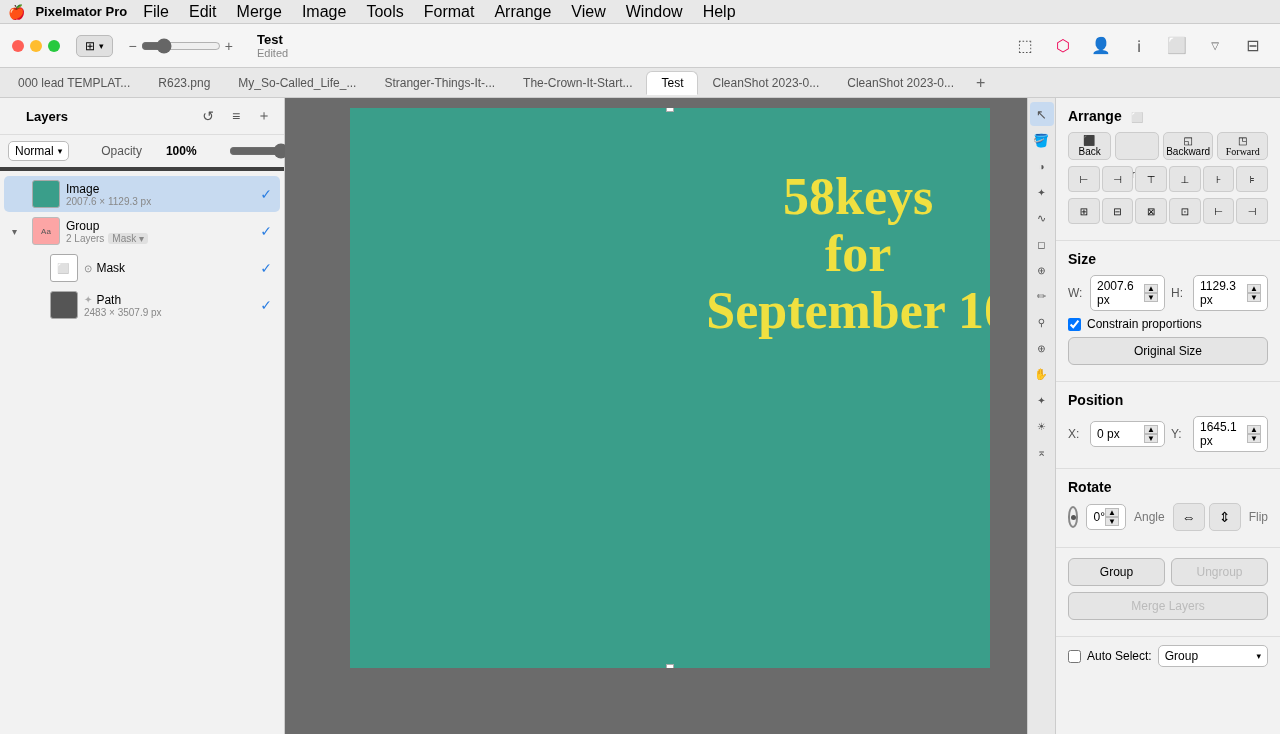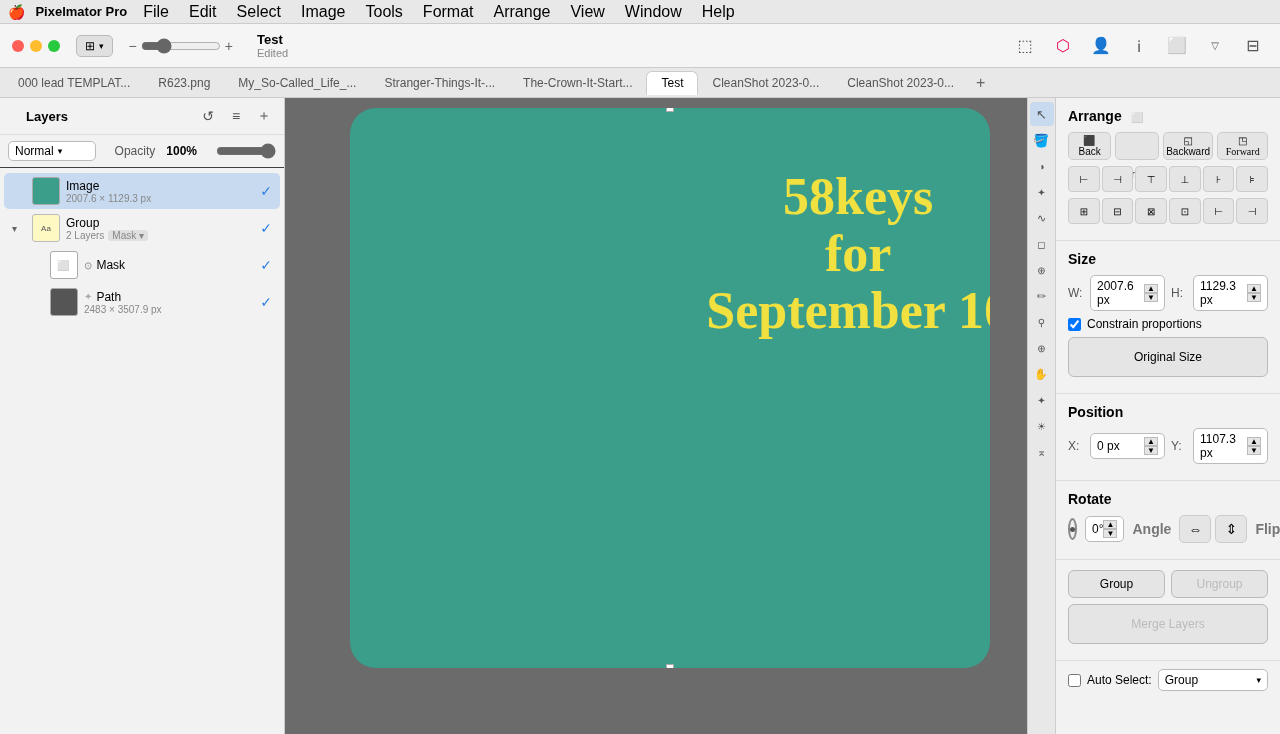--- a/index.html
+++ b/index.html
@@ -39,21 +39,21 @@
     #main { display: flex; height: calc(734px - 24px - 44px - 30px); }
 
     
     #layers-panel { width: 285px; background: #f2f2f2; border-right: 1px solid #ccc; display: flex; flex-direction: column; flex-shrink: 0; }
     #layers-header { display: flex; align-items: center; padding: 8px 10px; border-bottom: 1px solid #ddd; }
     #layers-title { font-weight: 600; font-size: 13px; flex: 1; padding-left: 16px; }
     .layers-header-icons { display: flex; gap: 8px; }
     .header-icon { font-size: 14px; cursor: pointer; color: #555; width: 20px; height: 20px; display: flex; align-items: center; justify-content: center; }
 
     
-    #layers-controls { display: flex; align-items: center; padding: 6px 8px; gap: 11px; border-bottom: 1px solid #404040; }
+    #layers-controls { display: flex; align-items: center; padding: 6px 8px; gap: 24px; border-bottom: 4px solid #404040; }
     .blend-select { border: 1px solid #bbb; border-radius: 5px; background: #fff; padding: 2px 6px; font-size: 12px; cursor: pointer; display: flex; align-items: center; gap: 4px; width: 100px; }
     .opacity-label { font-size: 12px; color: #555; margin-left: 8px; }
     .opacity-value { font-size: 12px; font-weight: 600; margin-left: auto; margin-right: 4px; }
 
     
     #layers-list { flex: 1; overflow-y: auto; padding: 4px 0; }
     .layer-item { display: flex; align-items: center; padding: 4px 8px; gap: 6px; cursor: pointer; border-radius: 5px; margin: 1px 4px; }
     .layer-item.selected { background: #c7daf0; }
     .layer-expand { width: 14px; font-size: 10px; color: #666; cursor: pointer; }
     .layer-thumb { width: 28px; height: 28px; border: 1px solid #aaa; border-radius: 3px; object-fit: cover; flex-shrink: 0; background: #ccc; display: flex; align-items: center; justify-content: center; font-size: 9px; color: #666; overflow: hidden; }
@@ -62,21 +62,21 @@
     .layer-info { flex: 1; min-width: 0; }
     .layer-name { font-size: 12px; font-weight: 500; white-space: nowrap; overflow: hidden; text-overflow: ellipsis; }
     .layer-sub { font-size: 10px; color: #888; display: flex; align-items: center; gap: 4px; }
     .layer-mask-badge { background: #e0e0e0; border-radius: 3px; padding: 0 4px; font-size: 10px; cursor: pointer; }
     .layer-vis-check { color: #2a7de1; font-size: 14px; }
     .layer-indent { margin-left: 22px; }
 
     
     #canvas-area { flex: 1; background: #888; position: relative; overflow: hidden; }
     .canvas-content { width: 100%; height: 100%; background: #6b6b6b; display: flex; align-items: center; justify-content: center; position: relative; }
-    .canvas-doc { width: 640px; height: 560px; background: #3a9e8a; position: absolute; top: 10px; left: 0; right: 0; margin: auto; overflow: hidden; border-radius: 26px; }
+    .canvas-doc { width: 640px; height: 560px; background: #3a9e8a; position: absolute; top: 10px; left: 0; right: 0; margin: auto; overflow: hidden; }
     .canvas-handle { position: absolute; width: 8px; height: 8px; background: white; border: 1px solid #aaa; }
     .canvas-handle.top-center { top: -4px; left: 50%; transform: translateX(-50%); }
     .canvas-handle.bottom-center { bottom: -4px; left: 50%; transform: translateX(-50%); }
     .canvas-text-overlay { position: absolute; top: 60px; right: -20px; font-family: 'Georgia', serif; font-weight: 900; color: #f0e040; font-size: 52px; line-height: 1.1; text-align: center; }
     .canvas-ruler-top { position: absolute; top: 0; left: 0; right: 0; height: 14px; background: #d0d0d0; border-bottom: 1px solid #bbb; }
     .canvas-ruler-left { position: absolute; top: 14px; left: 0; bottom: 0; width: 14px; background: #d0d0d0; border-right: 1px solid #bbb; }
 
     
     #right-panel { width: 225px; background: #f2f2f2; border-left: 1px solid #ccc; display: flex; flex-direction: column; overflow-y: auto; flex-shrink: 0; }
     .right-panel-section { padding: 10px 12px; border-bottom: 1px solid #ddd; }
@@ -90,27 +90,27 @@
     .input-row { display: flex; align-items: center; gap: 6px; margin-bottom: 6px; }
     .input-label { font-size: 12px; color: #555; width: 16px; }
     .input-field { flex: 1; border: 1px solid #bbb; border-radius: 5px; padding: 3px 6px; font-size: 12px; background: #fff; display: flex; align-items: center; justify-content: space-between; }
     .input-stepper { display: flex; flex-direction: column; gap: 0; }
     .stepper-btn { width: 14px; height: 9px; font-size: 8px; background: #e5e5e5; border: 1px solid #bbb; cursor: pointer; display: flex; align-items: center; justify-content: center; }
 
     .checkbox-row { display: flex; align-items: center; gap: 6px; margin-bottom: 6px; }
     .checkbox-row input[type=checkbox] { cursor: pointer; }
     .checkbox-label { font-size: 12px; }
 
-    .full-btn { width: 100%; padding: 12px; background: #e5e5e5; border: 1px solid #bbb; border-radius: 6px; font-size: 12px; cursor: pointer; text-align: center; margin-bottom: 6px; }
+    .full-btn { width: 100%; padding: 6px; background: #e5e5e5; border: 1px solid #bbb; border-radius: 6px; font-size: 12px; cursor: pointer; text-align: center; margin-bottom: 6px; }
 
     
     .rotate-row { display: flex; align-items: center; gap: 8px; margin-bottom: 6px; }
     .rotate-dial { width: 22px; height: 22px; border-radius: 50%; border: 2px solid #888; display: flex; align-items: center; justify-content: center; cursor: pointer; background: #f0f0f0; }
     .rotate-dot { width: 5px; height: 5px; background: #555; border-radius: 50%; }
-    .rotate-label { font-size: 14px; color: #777; font-weight: bold; }
+    .rotate-label { font-size: 12px; color: #777; }
     .flip-area { display: flex; gap: 4px; }
     .flip-btn { width: 32px; height: 28px; background: #e5e5e5; border: 1px solid #ccc; border-radius: 5px; display: flex; align-items: center; justify-content: center; cursor: pointer; font-size: 14px; }
 
     
     .two-col-row { display: flex; gap: 6px; margin-bottom: 6px; }
     .half-btn { flex: 1; padding: 6px; background: #e5e5e5; border: 1px solid #bbb; border-radius: 6px; font-size: 12px; cursor: pointer; text-align: center; }
     .half-btn.dimmed { color: #bbb; cursor: default; }
 
     
     .auto-select-row { display: flex; align-items: center; gap: 6px; padding: 8px 12px; }
@@ -127,21 +127,21 @@
     .align-btn { height: 26px; background: #e5e5e5; border: 1px solid #ccc; border-radius: 4px; display: flex; align-items: center; justify-content: center; cursor: pointer; font-size: 10px; }
   </style>
 </head>
 <body>
 
 <div id="menubar">
   <span class="apple-logo">🍎</span>
   <span class="app-name">Pixelmator Pro</span>
   <span class="menu-item">File</span>
   <span class="menu-item">Edit</span>
-  <span class="menu-item">Select</span>
+  <span class="menu-item">Merge</span>
   <span class="menu-item">Image</span>
   <span class="menu-item">Tools</span>
   <span class="menu-item">Format</span>
   <span class="menu-item">Arrange</span>
   <span class="menu-item">View</span>
   <span class="menu-item">Window</span>
   <span class="menu-item">Help</span>
 </div>
 
 <div id="toolbar">
@@ -217,21 +217,21 @@
         <div class="layer-thumb layer-thumb-teal"></div>
         <div class="layer-info">
           <div class="layer-name">Image</div>
           <div class="layer-sub">2007.6 × 1129.3 px</div>
         </div>
         <span class="layer-vis-check">✓</span>
       </div>
 
       <div class="layer-item">
         <div class="layer-expand" style="font-size:10px;">▾</div>
-        <div class="layer-thumb layer-thumb-white" style="font-size:9px;background:#fef9c3;color:#555;border:1px solid #bbb;">
+        <div class="layer-thumb layer-thumb-white" style="font-size:9px;background:#fca5a5;color:#555;border:1px solid #bbb;">
           <span style="font-size:8px;">Aa</span>
         </div>
         <div class="layer-info">
           <div class="layer-name">Group</div>
           <div class="layer-sub">
             2 Layers
             <span class="layer-mask-badge">Mask ▾</span>
           </div>
         </div>
         <span class="layer-vis-check">✓</span>
@@ -373,21 +373,21 @@
         <span class="input-label">X:</span>
         <div class="input-field">
           <span>0 px</span>
           <div class="input-stepper">
             <div class="stepper-btn">▲</div>
             <div class="stepper-btn">▼</div>
           </div>
         </div>
         <span class="input-label">Y:</span>
         <div class="input-field">
-          <span>1107.3 px</span>
+          <span>1645.1 px</span>
           <div class="input-stepper">
             <div class="stepper-btn">▲</div>
             <div class="stepper-btn">▼</div>
           </div>
         </div>
       </div>
     </div>
 
     <div class="right-panel-section">
       <div class="right-section-title">Rotate</div>

